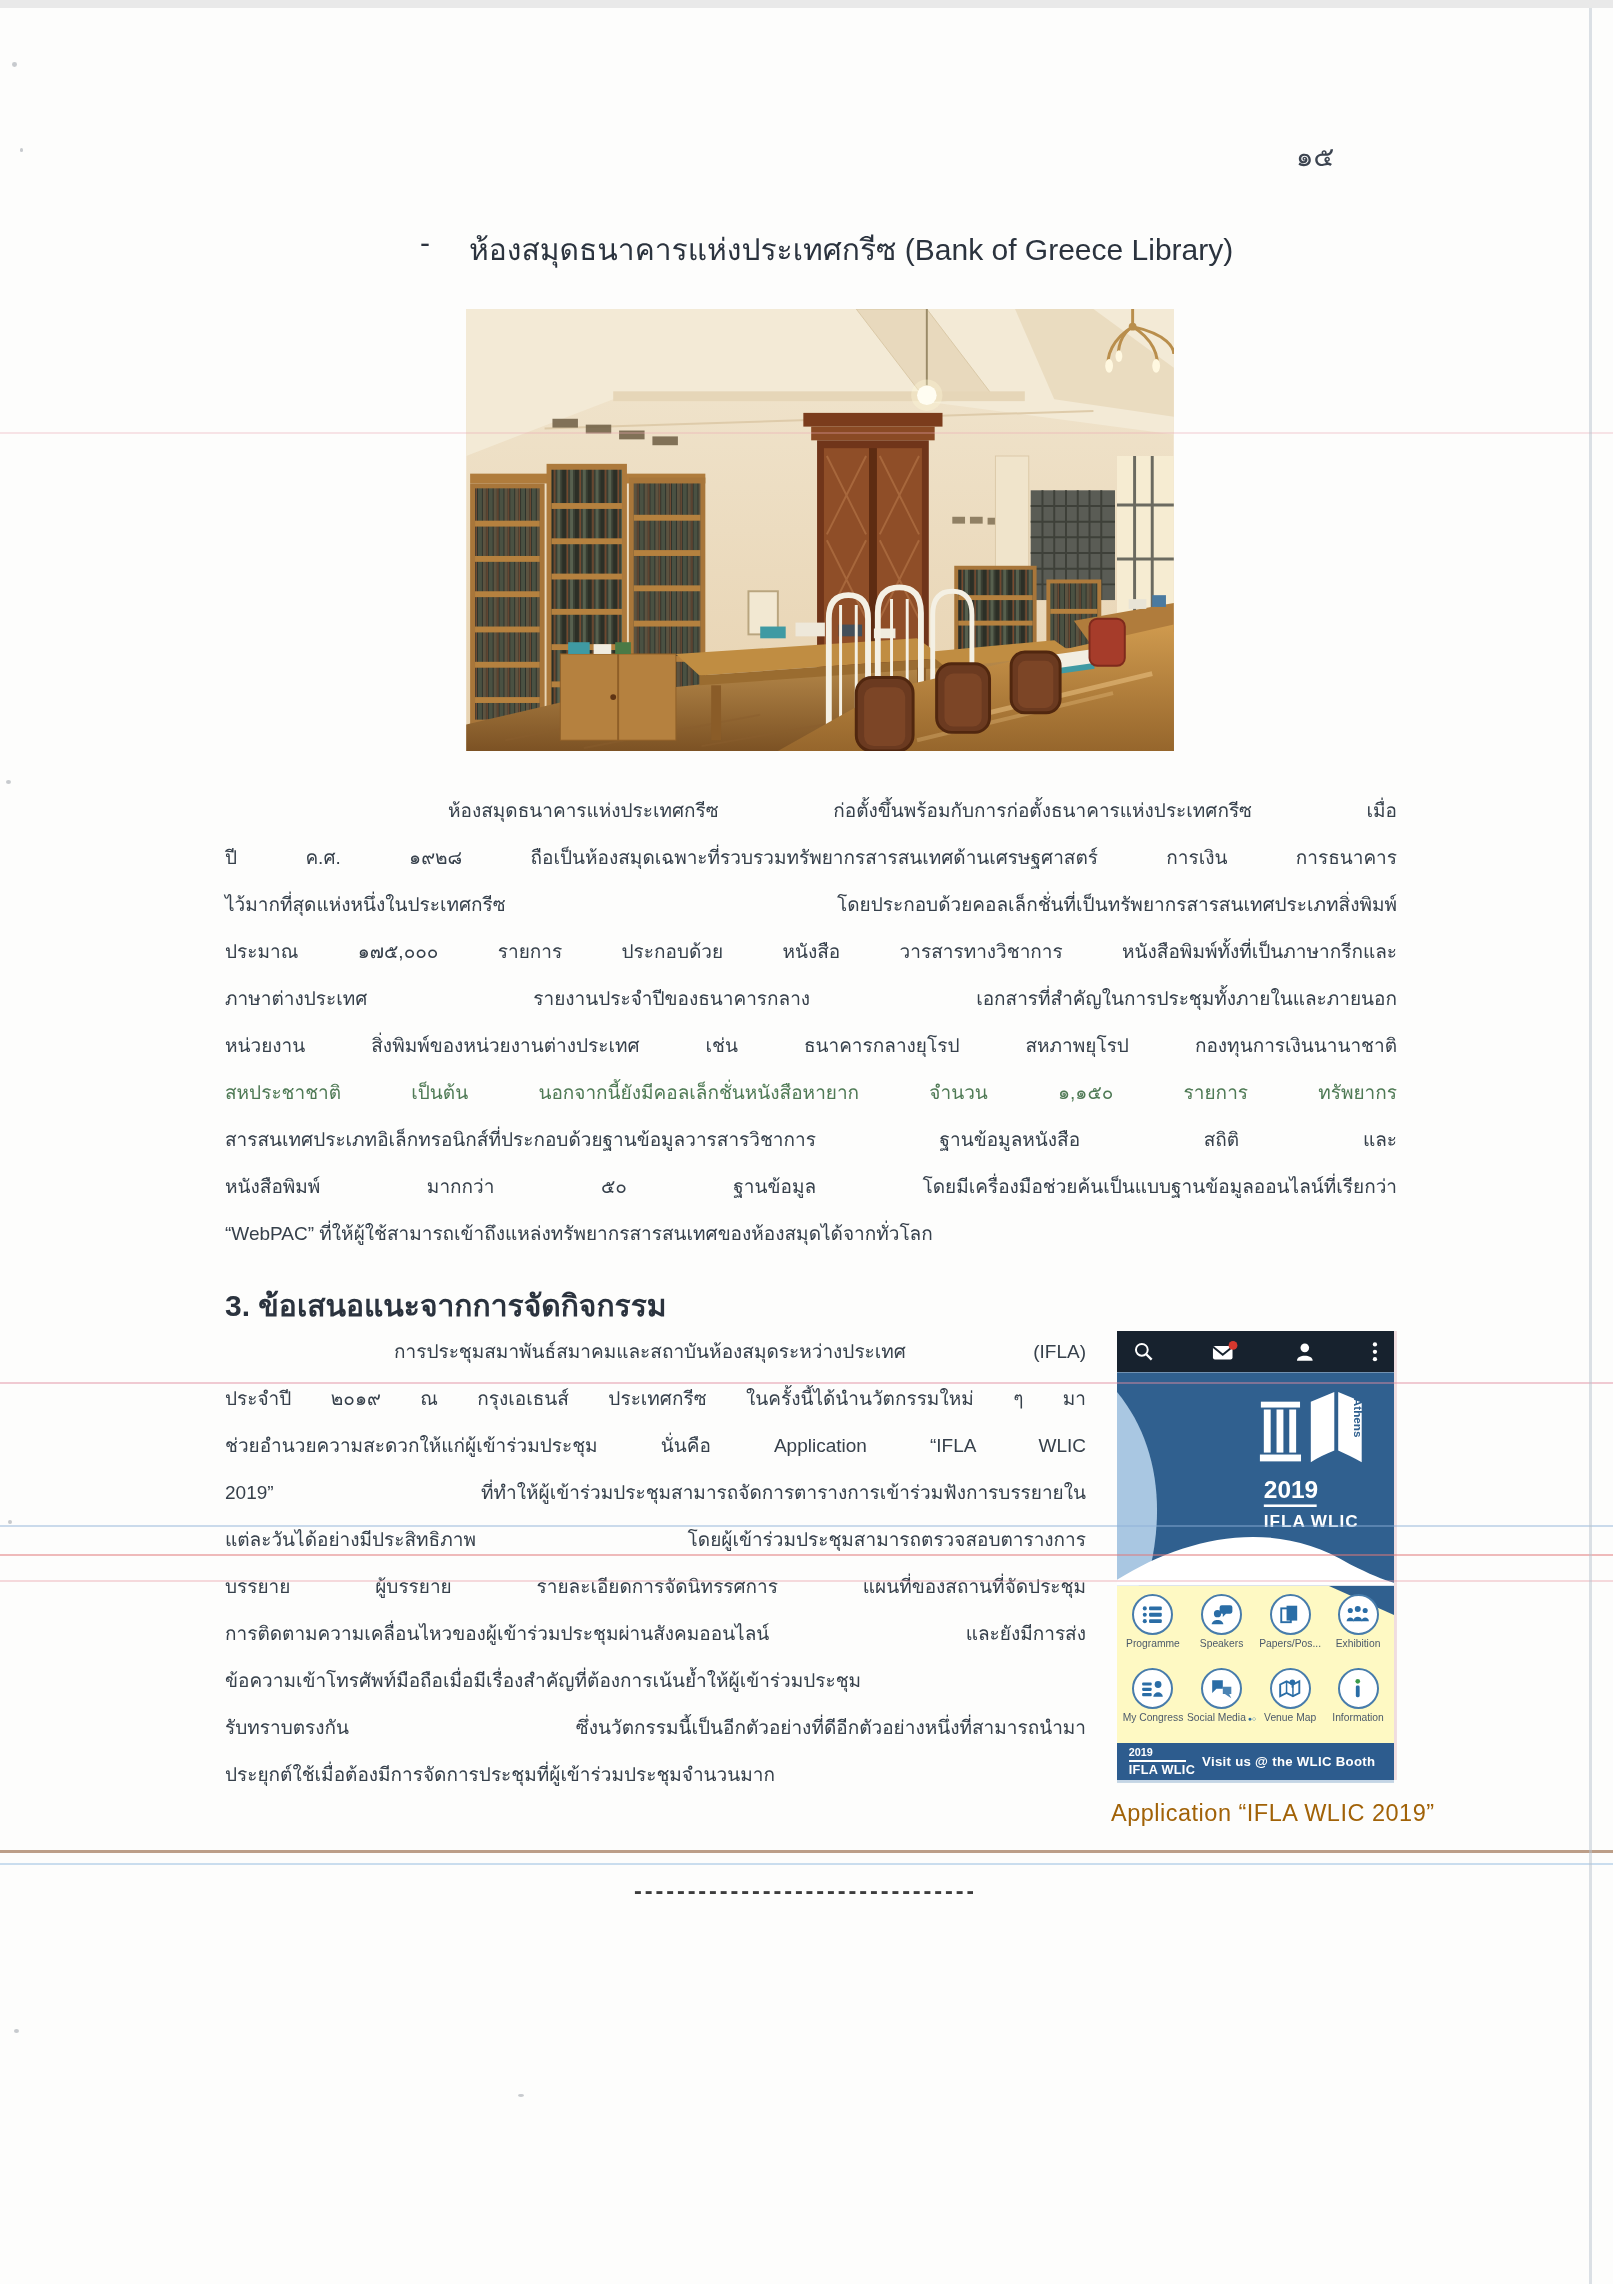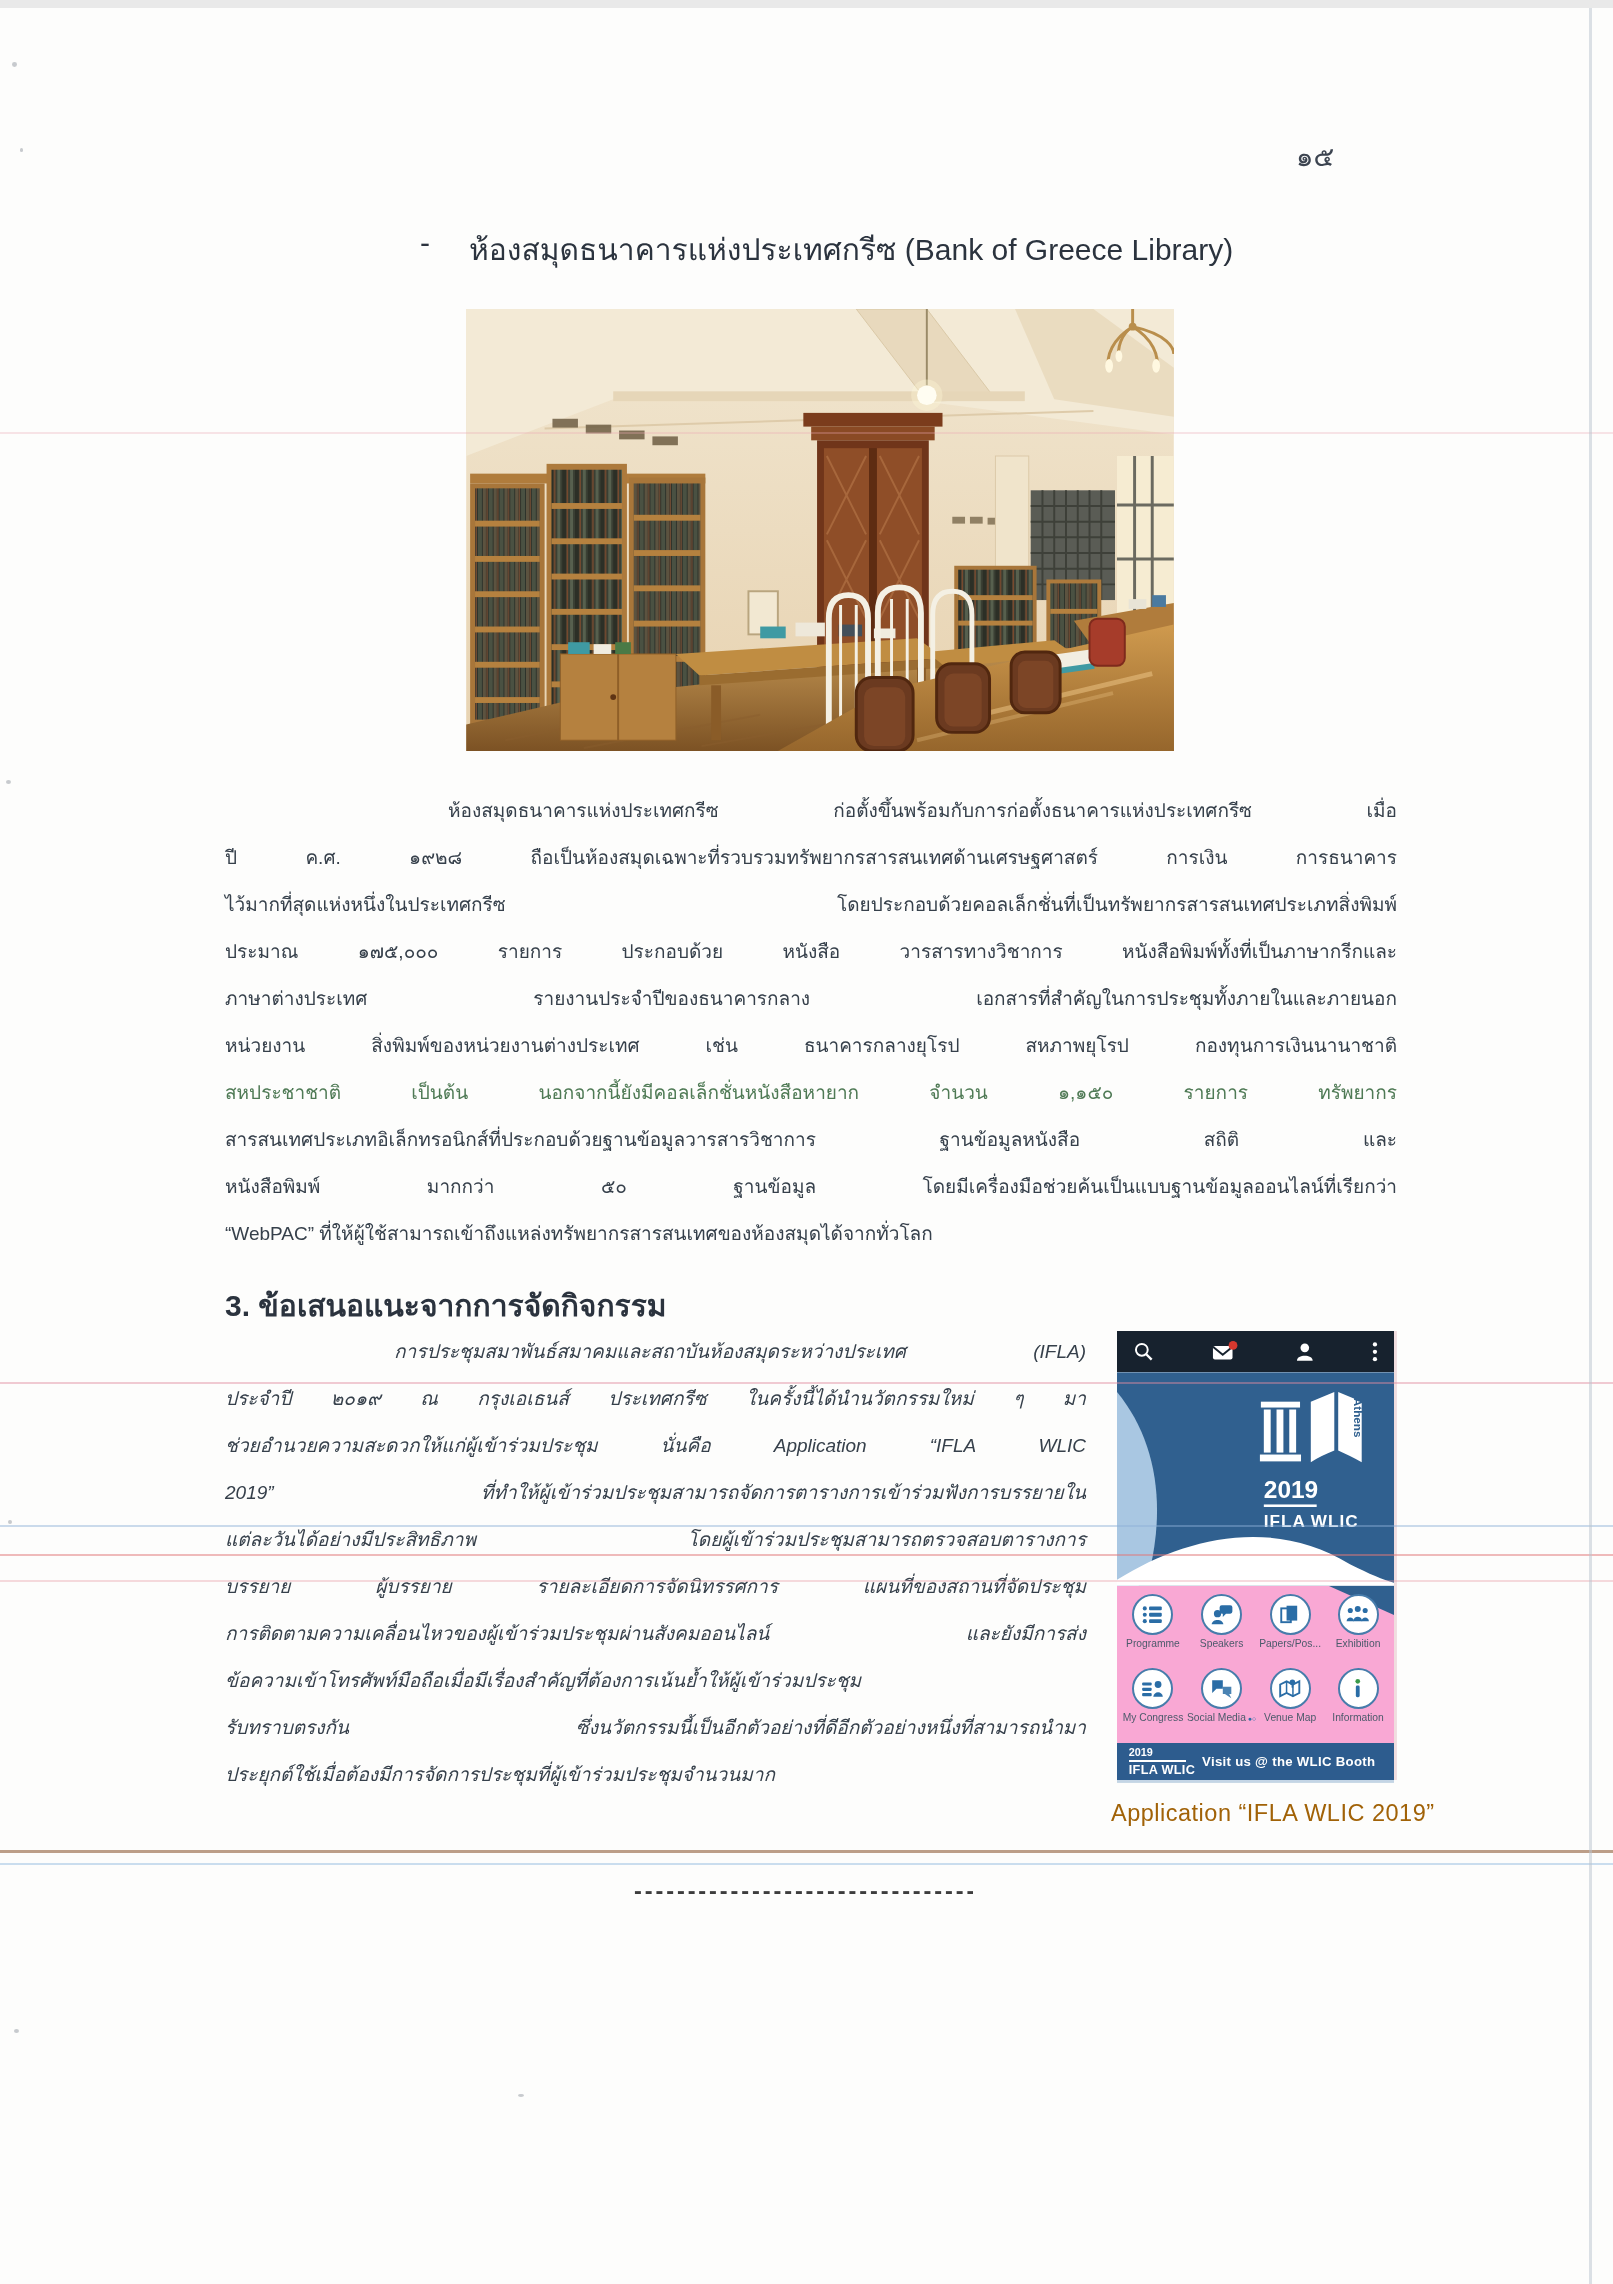--- a/index.html
+++ b/index.html
@@ -4,34 +4,34 @@
 <style>
   html,body{margin:0;padding:0;background:#e9e9e9;}
   .page{position:relative;width:1613px;height:2285px;margin:8px auto;background:#fdfdfc;
         font-family:"Liberation Sans","DejaVu Sans",sans-serif;overflow:hidden;}
   .abs{position:absolute;}
   .pagenum{left:1296px;top:127px;font-size:27.4px;color:#3c4450;}
   .heading{left:420px;top:218px;font-size:30px;font-weight:500;color:#2b333e;display:flex;gap:39px;white-space:nowrap;}
   .photo{left:466px;top:301px;width:708px;height:442px;}
   .para{left:225px;color:#36404b;font-size:19px;line-height:47px;width:1172px;}
   .p1{top:779px;}
-  .p2{top:1320px;width:861px;font-style:italic;}
+  .p2{top:1320px;width:861px;}
   .j{text-align:justify;text-align-last:justify;}
   .ind1{text-indent:223px;}
   .ind2{text-indent:169px;}
   .green{color:#4f7a55;}
   .sectitle{left:225px;top:1274px;font-size:30px;font-weight:700;color:#2b333e;}
 
   
   .appshot{left:1117px;top:1323px;width:277px;height:449px;background:#fff;
            box-shadow:0 2.9px 0 rgba(150,180,210,.55),2.9px 0 0 rgba(215,160,170,.35);}
   .appbar{height:41px;background:#17222e;display:flex;align-items:center;justify-content:space-between;padding:0 15.7px;box-sizing:border-box;}
   .hero{height:214px;position:relative;overflow:hidden;}
   .hero svg{display:block;}
-  .panel{height:157px;position:relative;background:#f9a8d4;text-align:right;}
+  .panel{height:157px;position:relative;background:#fef9c3;text-align:right;}
   .wedge{position:absolute;top:0;right:0;width:65px;height:29px;background:#30608f;
          clip-path:polygon(0 0,100% 0,100% 100%);}
   .grid{position:absolute;left:2px;right:2px;top:7.8px;display:grid;grid-template-columns:repeat(4,1fr);grid-auto-rows:74px;}
   .cell{display:flex;flex-direction:column;align-items:center;}
   .circ{width:41px;height:41px;border:2px solid #477cab;border-radius:50%;background:#fff;
         display:flex;align-items:center;justify-content:center;box-sizing:border-box;}
   .lbl{font-size:10.3px;color:#4c5a6b;margin-top:2.9px;white-space:nowrap;}
   .dots{font-size:6.9px;color:#2a6da6;margin-left:2px;}
   .appfooter{height:37px;background:#2d5c8e;display:flex;align-items:center;color:#fff;padding:0 11.8px;box-sizing:border-box;}
   .af-year{font-size:10.8px;font-weight:700;line-height:10.8px;}

